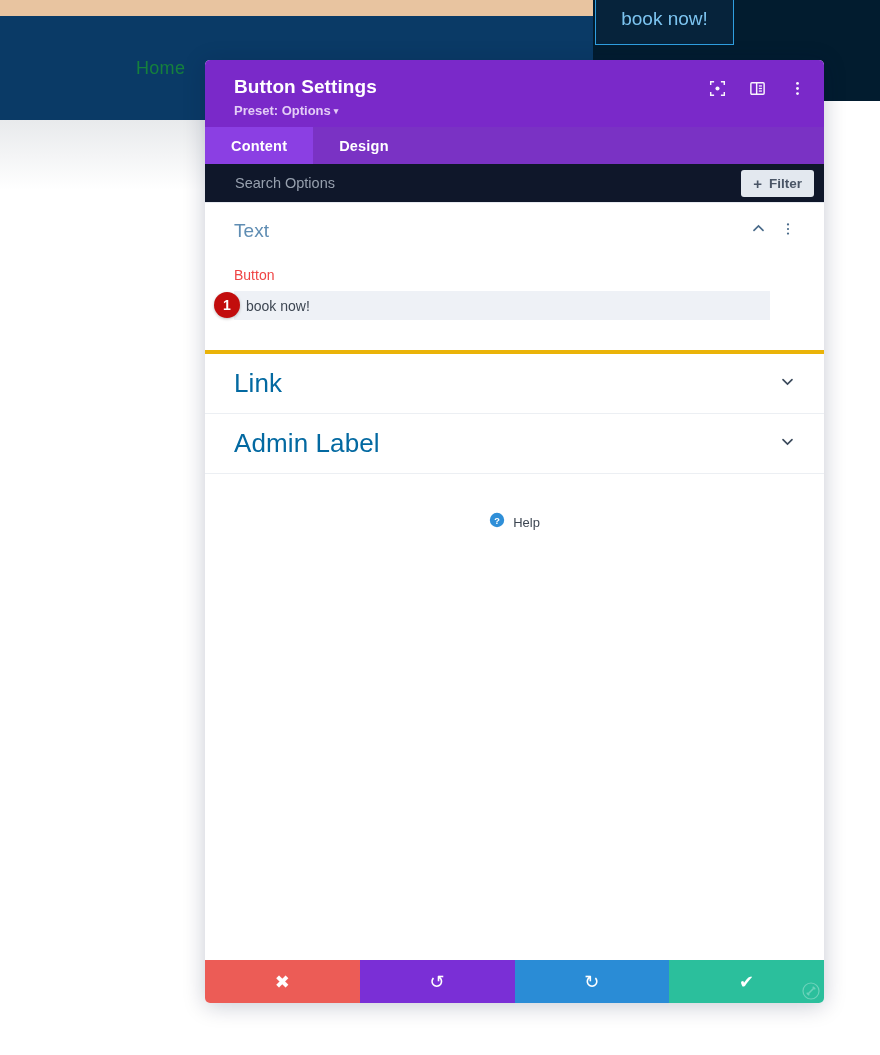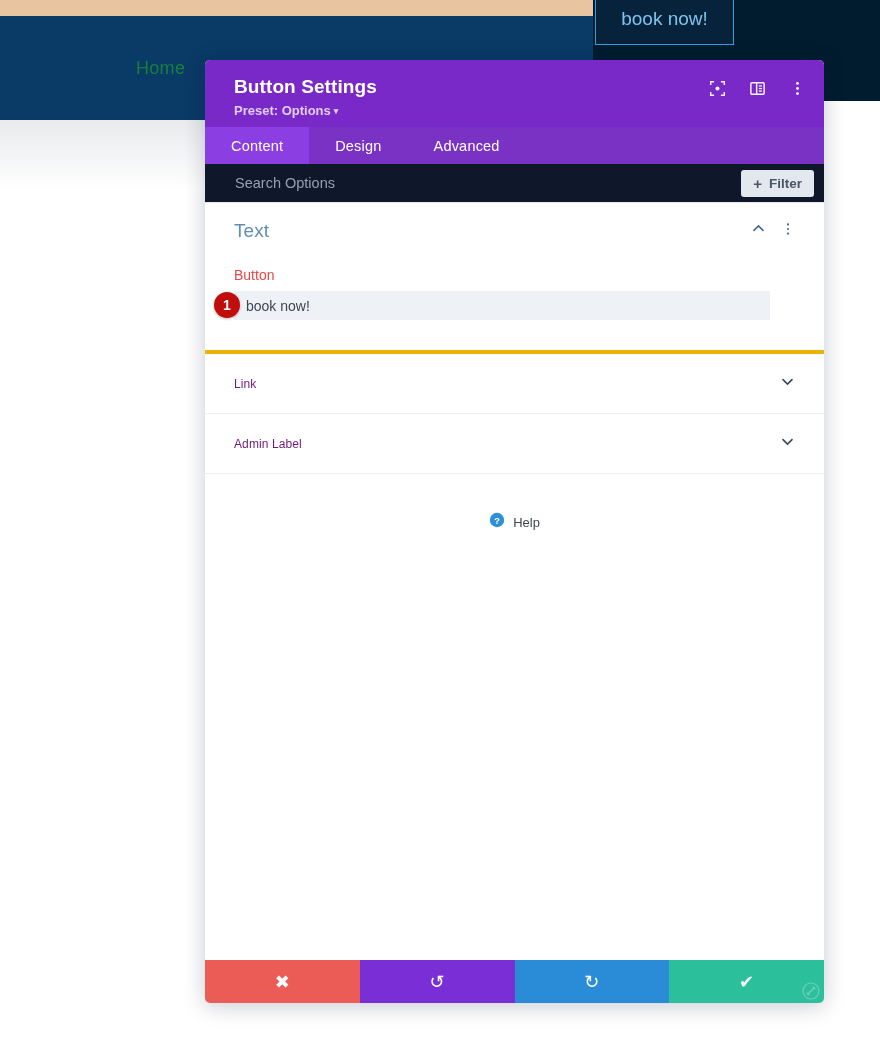--- a/index.html
+++ b/index.html
@@ -39,21 +39,21 @@
   .modal-title  { color:#ffffff; font-size:19px; font-weight:bold; letter-spacing:.1px; }
   .modal-preset { color:#e3cdf6; font-size:13px; font-weight:bold; margin-top:5px; }
   .caret-tiny   { display:inline-block; margin-left:3px; font-size:9px; vertical-align:1px; }
 
   .header-icons { position:absolute; right:18px; top:20px; display:flex; align-items:center; gap:23px; }
   .hicon { width:17px; height:17px; opacity:.95; display:block; }
 
   .tabs { background:#7a32c4; display:flex; height:37px; }
   .tab {
     padding:0 26px; display:flex; align-items:center; justify-content:center;
-    color:#ffffff; font-size:14.5px; font-weight:normal; letter-spacing:.2px;
+    color:#ffffff; font-size:14.5px; font-weight:bold; letter-spacing:.2px;
   }
   .tab.active { background:#8b3fe3; }
 
   .searchbar {
     background:#0f172a; border-bottom:1px solid #e7eaf0;
     height:39px; display:flex; align-items:center; padding:0 10px 0 30px;
     position:relative;
   }
   .search-input {
     flex:1; border:0; background:transparent; outline:none;
@@ -91,21 +91,21 @@
     display:flex; align-items:center; justify-content:center;
     box-shadow:0 1px 3px rgba(0,0,0,.25);
   }
 
   
   .sec-closed {
     height:60px; border-bottom:1px solid #eceff3;
     display:flex; align-items:center; justify-content:space-between;
     padding:0 29px;
   }
-  .sec-title-closed { font-size:12px; color:#701a75; letter-spacing:.1px; }
+  .sec-title-closed { font-size:26px; color:#0369a1; letter-spacing:.1px; }
 
   .help-row { display:flex; align-items:center; justify-content:center; gap:8px; padding-top:38px; }
   .help-text { font-size:13px; color:#3d4652; }
 
   
   .footer { display:flex; height:43px; position:relative; }
   .fbtn { flex:1; display:flex; align-items:center; justify-content:center; border:0; cursor:pointer; }
   .fbtn.cancel { background:#ec5c56; }
   .fbtn.undo   { background:#7a2fd6; }
   .fbtn.redo   { background:#2a8cd6; }
@@ -159,21 +159,20 @@
             <circle cx="10" cy="10" r="1.7"></circle>
             <circle cx="10" cy="16" r="1.7"></circle>
         </svg>
       </span>
     </div>
   </div>
 
   <div class="tabs">
     <div class="tab active">Content</div>
     <div class="tab">Design</div>
-    <div class="tab">Advanced</div>
   </div>
 
   <div class="searchbar">
     <input class="search-input" type="text" placeholder="Search Options" style="">
     <button class="filter-btn">
       <span class="plus-glyph">+</span>
       <span>Filter</span>
     </button>
   </div>
 

